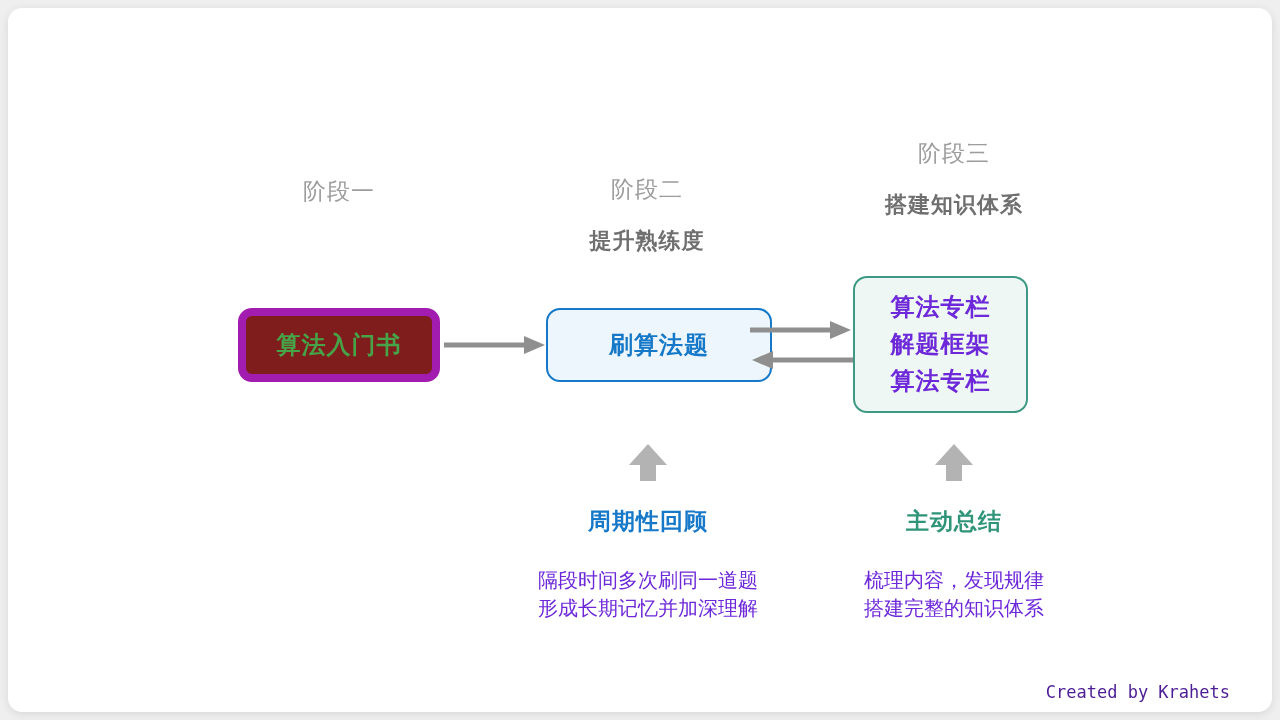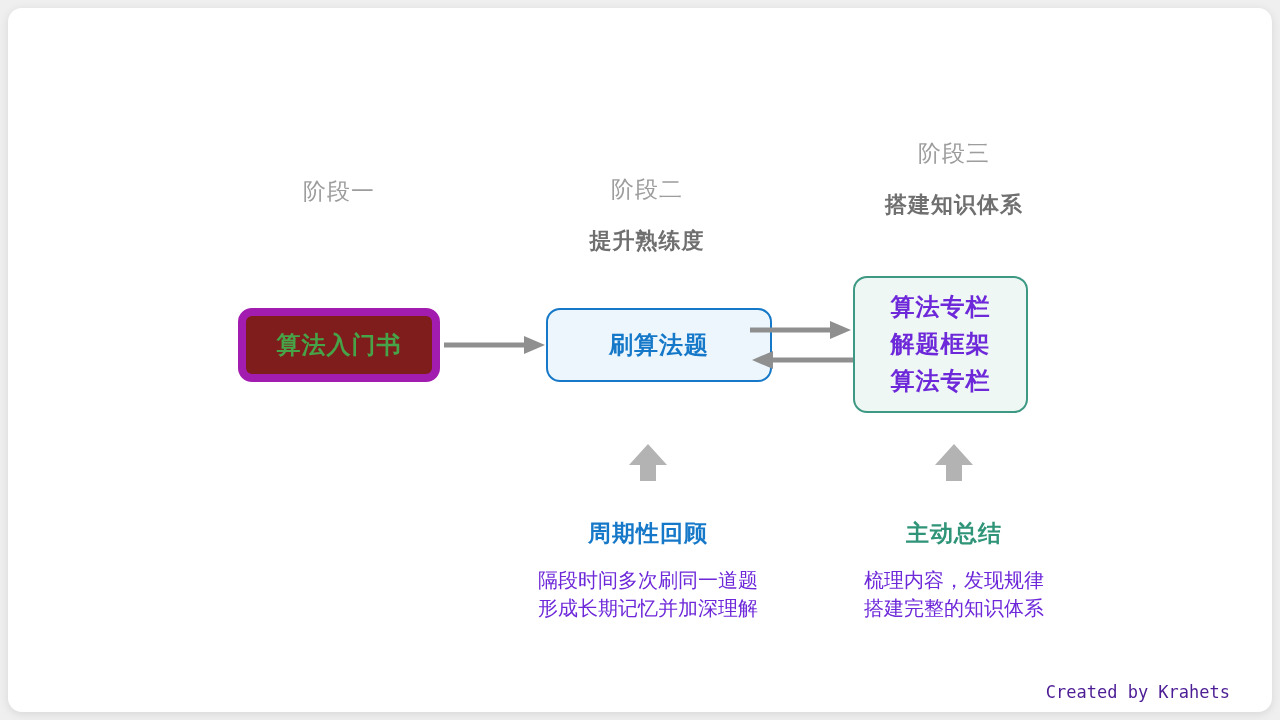--- a/index.html
+++ b/index.html
@@ -62,21 +62,21 @@
   .node-teal .line { line-height: 37px; }
   .arrow-layer {
     position: absolute; left: 0; top: 0;
     width: 1280px; height: 720px;
     pointer-events: none;
   }
   .ann-title {
     position: absolute;
     width: 320px;
     text-align: center;
-    top: 510px;
+    top: 498px;
     font-size: 23px;
     font-weight: bold;
     letter-spacing: 1px;
   }
   .ann-title.blue { color: #1678c8; }
   .ann-title.teal { color: #2f9478; font-family: Liberation Mono, monospace; }
   .ann-desc {
     position: absolute;
     width: 360px;
     text-align: center;

